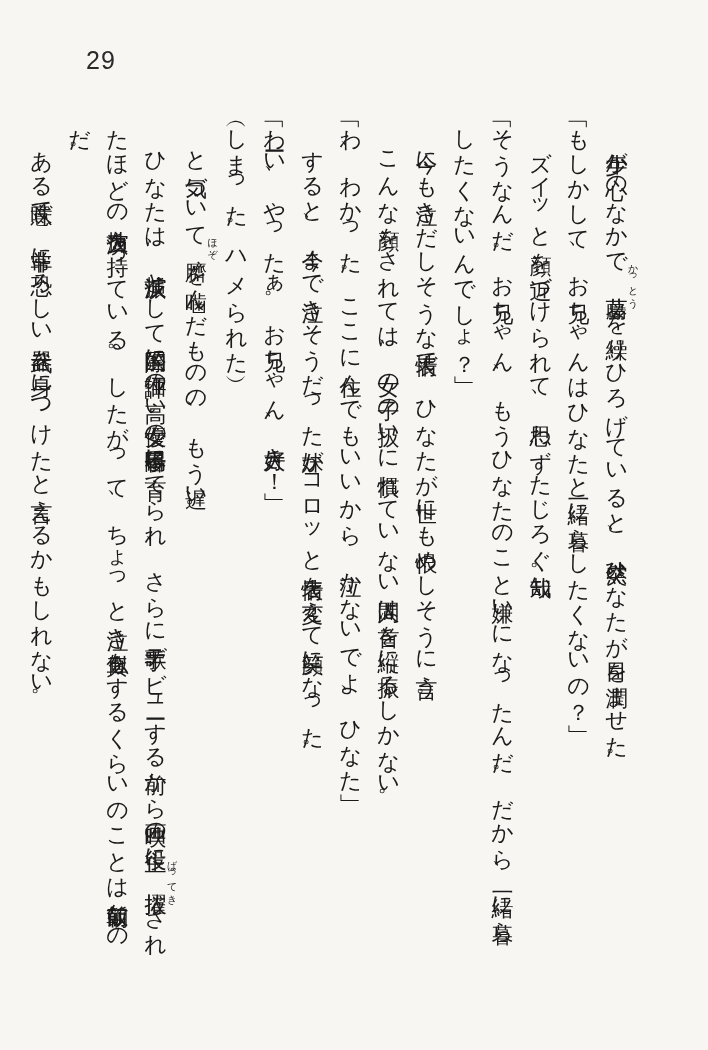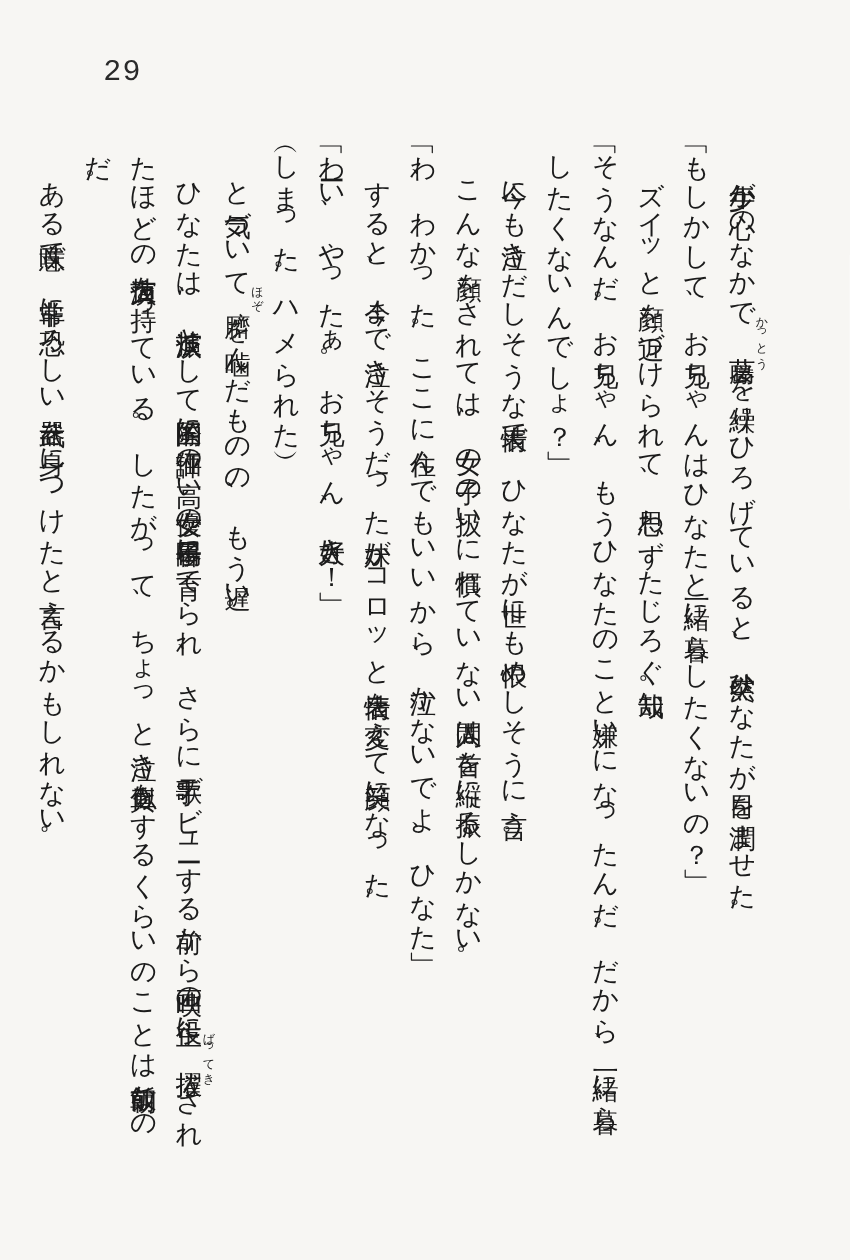--- a/index.html
+++ b/index.html
@@ -5,21 +5,21 @@
   html, body {
     margin: 0;
     padding: 0;
   }
   .page {
     position: relative;
     width: 708px;
     height: 1050px;
     background: #f7f6f3;
     overflow: hidden;
-    font-family: Liberation Mono, monospace;
+    font-family: Liberation Sans, sans-serif;
   }
   .page-number {
     position: absolute;
     top: 46px;
     left: 86px;
     font-size: 25px;
     color: #2a2a2a;
     letter-spacing: 1px;
   }
   .text-block {

